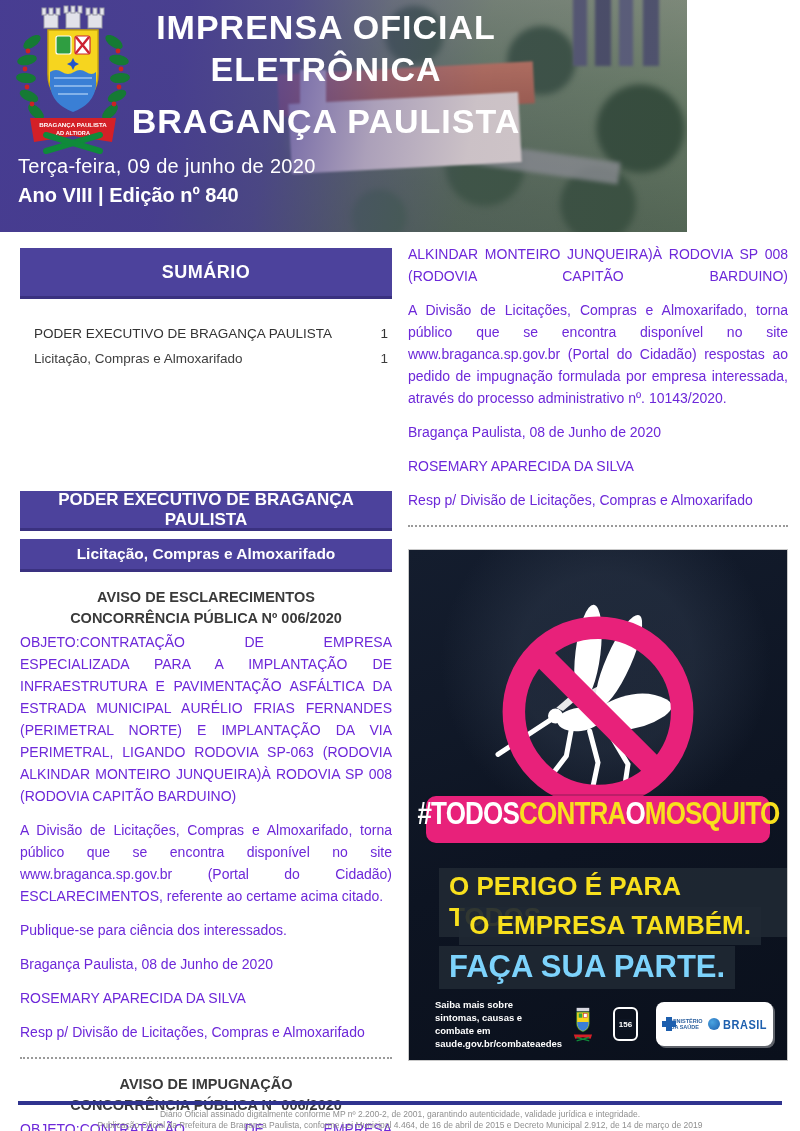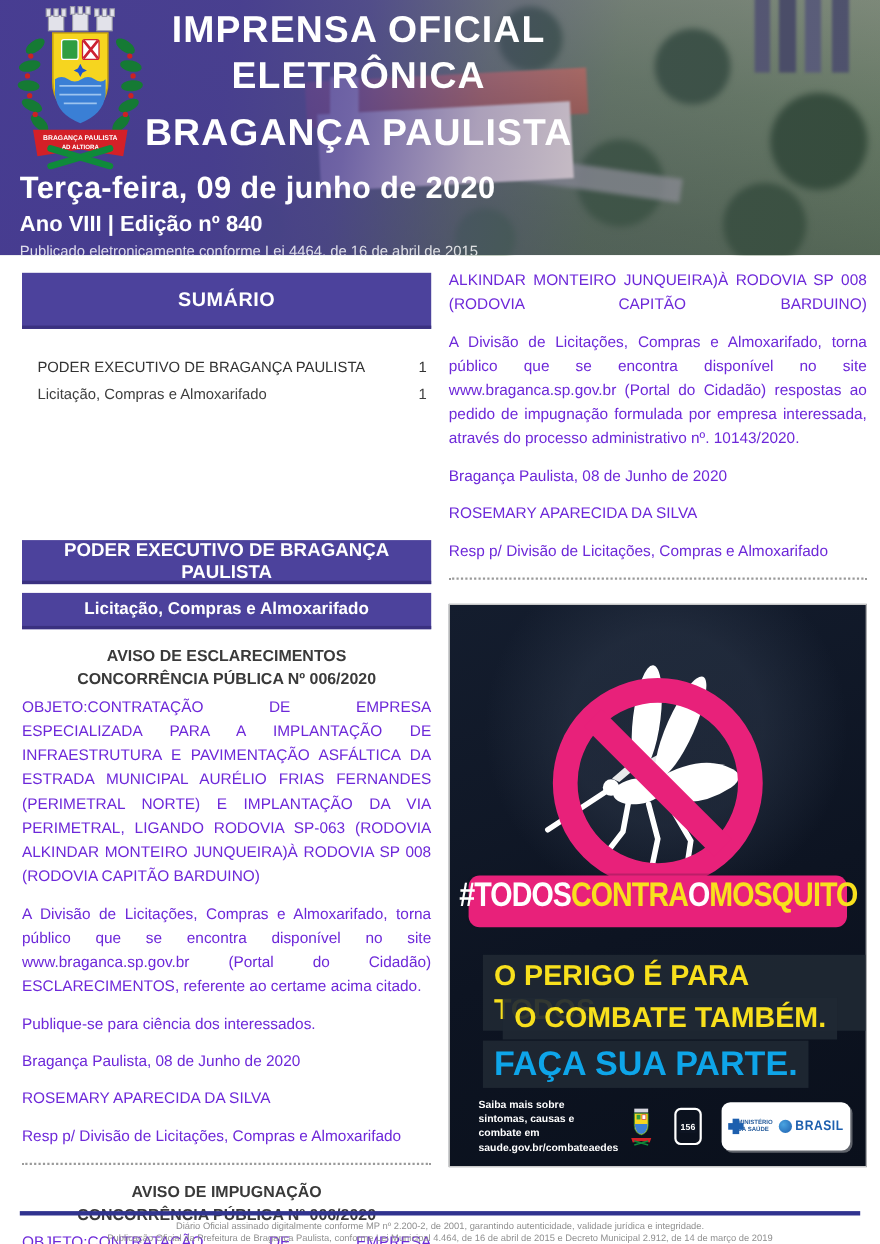--- a/index.html
+++ b/index.html
@@ -5,21 +5,21 @@
   * { margin:0; padding:0; box-sizing:border-box; }
   html,body { background:#e9e9e9; }
   .page {
     position:relative; width:800px; height:1131px; margin:0 auto;
     background:#ffffff; overflow:hidden;
     font-family:"Liberation Sans","DejaVu Sans",sans-serif;
     color:#3e3e3e;
   }
 
   
-  .header { position:absolute; left:0; top:0; width:800px; height:232px; overflow:hidden; }
+  .header { position:absolute; left:0; top:0; width:687px; height:232px; overflow:hidden; }
   .photo-base { position:absolute; inset:0;
     background:linear-gradient(190deg,#7d916b 0%,#5f7b51 30%,#49653e 65%,#3c5834 100%); }
   .photo-blobs { position:absolute; inset:-10px; filter:blur(3px);
     background-image:
       radial-gradient(circle 55px at 78% 28%, #2b4c28 0 60%, transparent 65%),
       radial-gradient(circle 70px at 92% 55%, #24451f 0 60%, transparent 66%),
       radial-gradient(circle 48px at 60% 18%, #2f5429 0 58%, transparent 64%),
       radial-gradient(circle 60px at 86% 85%, #2a4b24 0 60%, transparent 66%),
       radial-gradient(circle 45px at 55% 90%, #355c2d 0 58%, transparent 64%),
       radial-gradient(circle 40px at 30% 85%, #3a6132 0 55%, transparent 62%),
@@ -42,21 +42,21 @@
     background:linear-gradient(100deg,
       rgba(71,59,148,.97) 0%, rgba(71,59,148,.93) 26%,
       rgba(76,63,152,.78) 40%, rgba(95,78,158,.45) 54%,
       rgba(115,96,170,.26) 68%, rgba(125,106,175,.2) 100%); }
 
   .header-title { position:absolute; left:128px; top:6px; width:396px; text-align:center;
     color:#fff; font-weight:bold; font-size:34px; line-height:42px; letter-spacing:1px; }
   .header-title .t3 { margin-top:10px; display:block; }
 
   .date-block { position:absolute; left:18px; top:155px; color:#fff; }
-  .date-line { font-size:28px; font-weight:bold; letter-spacing:.3px; }
+  .date-line { font-size:20px; font-weight:normal; letter-spacing:.3px; }
   .edition-line { font-size:20px; font-weight:bold; margin-top:6px; }
   .pub-line { font-size:13.5px; font-weight:normal; margin-top:5px; color:rgba(255,255,255,.82); }
 
   .crest { position:absolute; left:14px; top:2px; }
 
   
   .col-left  { position:absolute; left:20px;  top:248px; width:372px; }
   .col-right { position:absolute; left:408px; top:243px; width:380px; }
 
   .bar { background:#4c429c; color:#fff; text-align:center; font-weight:bold;
@@ -89,21 +89,21 @@
   .hashtag { position:absolute; left:50%; top:246px; transform:translateX(-50%);
              width:344px; height:47px; background:#e8217a; border-radius:10px;
              display:flex; align-items:flex-start; justify-content:center; box-shadow:0 0 0 2px #0d142233; }
   .hashtag .txt { display:inline-block; transform:scaleX(.84); white-space:nowrap;
                   font-size:31px; font-weight:bold; letter-spacing:-1px; }
   .hashtag .w { color:#ffffff; } .hashtag .y { color:#f8e01d; }
   .ad-line { position:absolute; font-weight:bold; }
   .ad-line .box { display:inline-block; background:rgba(32,40,51,.92); padding:3px 10px 4px; }
   .ad-l1 { left:30px; top:318px; font-size:26px; color:#f8e01d; }
   .ad-l2 { right:26px; top:357px; font-size:26px; color:#f8e01d; }
-  .ad-l3 { left:30px; top:396px; font-size:31px; color:#0ea5e9; }
+  .ad-l3 { left:30px; top:396px; font-size:31px; color:#7dd3fc; }
   .ad-bottom { position:absolute; left:26px; right:14px; top:448px; display:flex; align-items:center; gap:18px; }
   .ad-info { color:#fff; font-size:9.5px; line-height:13px; font-weight:bold; width:118px; }
   .ad-info .url { display:block; }
   .mini-crest { width:34px; height:50px; }
   .logo-156 { width:34px; height:34px; background:transparent; border:2px solid #fff; border-radius:6px;
               position:relative; display:flex; align-items:center; justify-content:center; }
   .logo-156 span { color:#fff; font-size:8px; font-weight:bold; background:#0d1422; padding:1px 2px; border-radius:2px; }
   .gov-plate { flex:1; height:44px; background:#ffffff; border-radius:8px; display:flex;
                align-items:center; justify-content:space-evenly; padding:0 6px;
                box-shadow:2px 2px 0 rgba(255,255,255,.35); }
@@ -199,21 +199,20 @@
 
     <div class="header-title">
       <span class="t1">IMPRENSA OFICIAL</span><br>
       <span class="t2">ELETRÔNICA</span>
       <span class="t3">BRAGANÇA PAULISTA</span>
     </div>
 
     <div class="date-block">
       <div class="date-line">Terça-feira, 09 de junho de 2020</div>
       <div class="edition-line">Ano VIII | Edição nº 840</div>
-      <div class="pub-line">Publicado eletronicamente conforme Lei 4464, de 16 de abril de 2015</div>
     </div>
   </div>
 
   <div class="col-left">
 
     <div class="bar bar-summary">
       <span>SUMÁRIO</span>
     </div>
 
     <div class="toc">
@@ -291,21 +290,21 @@
       </svg>
 
       <div class="hashtag">
         <span class="txt"><span class="w">#TODOS</span><span class="y">CONTRA</span><span class="w">O</span><span class="y">MOSQUITO</span></span>
       </div>
 
       <div class="ad-line ad-l1">
         <span class="box">O PERIGO É PARA TODOS.</span>
       </div>
       <div class="ad-line ad-l2">
-        <span class="box">O COMBATE TAMBÉM.</span>
+        <span class="box">O EMPRESA TAMBÉM.</span>
       </div>
       <div class="ad-line ad-l3">
         <span class="box">FAÇA SUA PARTE.</span>
       </div>
 
       <div class="ad-bottom">
         <div class="ad-info">
           <span>Saiba mais sobre sintomas, causas e combate em</span>
           <span class="url">saude.gov.br/combateaedes</span>
         </div>

